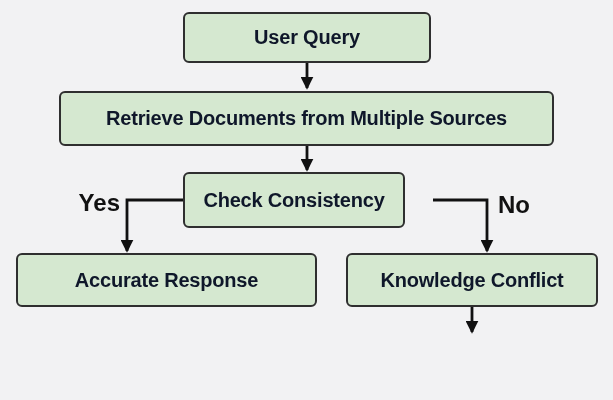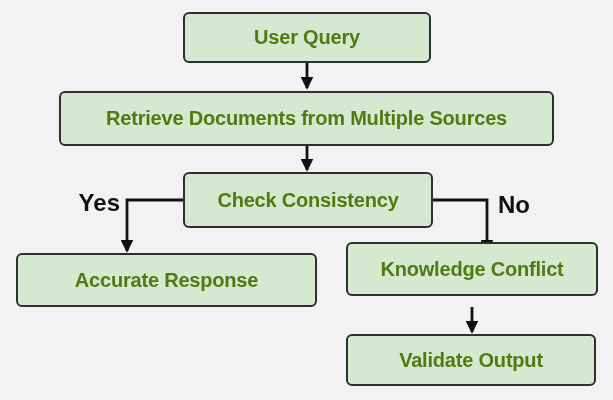--- a/index.html
+++ b/index.html
@@ -27,30 +27,30 @@
     position: absolute;
     box-sizing: border-box;
     background: #d5e8d0;
     border: 2px solid #2f2f2f;
     border-radius: 6px;
     display: flex;
     align-items: center;
     justify-content: center;
     font-size: 20px;
     font-weight: 700;
-    color: #4d7c0f;
+    color: #0f172a;
     letter-spacing: -0.2px;
     white-space: nowrap;
     text-align: center;
   }
   .n-user-query        { left: 183px; top: 12px;  width: 248px; height: 51px; }
   .n-retrieve          { left: 59px;  top: 91px;  width: 495px; height: 55px; justify-content: center; }
-  .n-check             { left: 183px; top: 172px; width: 250px; height: 56px; }
+  .n-check             { left: 183px; top: 172px; width: 222px; height: 56px; }
   .n-accurate          { left: 16px;  top: 253px; width: 301px; height: 54px; }
-  .n-knowledge         { left: 346px; top: 242px; width: 252px; height: 54px; }
+  .n-knowledge         { left: 346px; top: 253px; width: 252px; height: 54px; }
   .n-validate          { left: 346px; top: 334px; width: 250px; height: 52px; }
   .edge-label {
     position: absolute;
     font-size: 24px;
     font-weight: 700;
     color: #111111;
     white-space: nowrap;
   }
   .lbl-yes {
     left: 70px;
@@ -94,20 +94,17 @@
   </div>
 
   <div class="flow-node n-accurate">
     <span>Accurate Response</span>
   </div>
 
   <div class="flow-node n-knowledge">
     <span>Knowledge Conflict</span>
   </div>
 
-  <div class="flow-node n-validate">
-    <span>Validate Output</span>
-  </div>
 
   <div class="edge-label lbl-yes">Yes</div>
   <div class="edge-label lbl-no">No</div>
 
 </div>
 
 </body></html>

